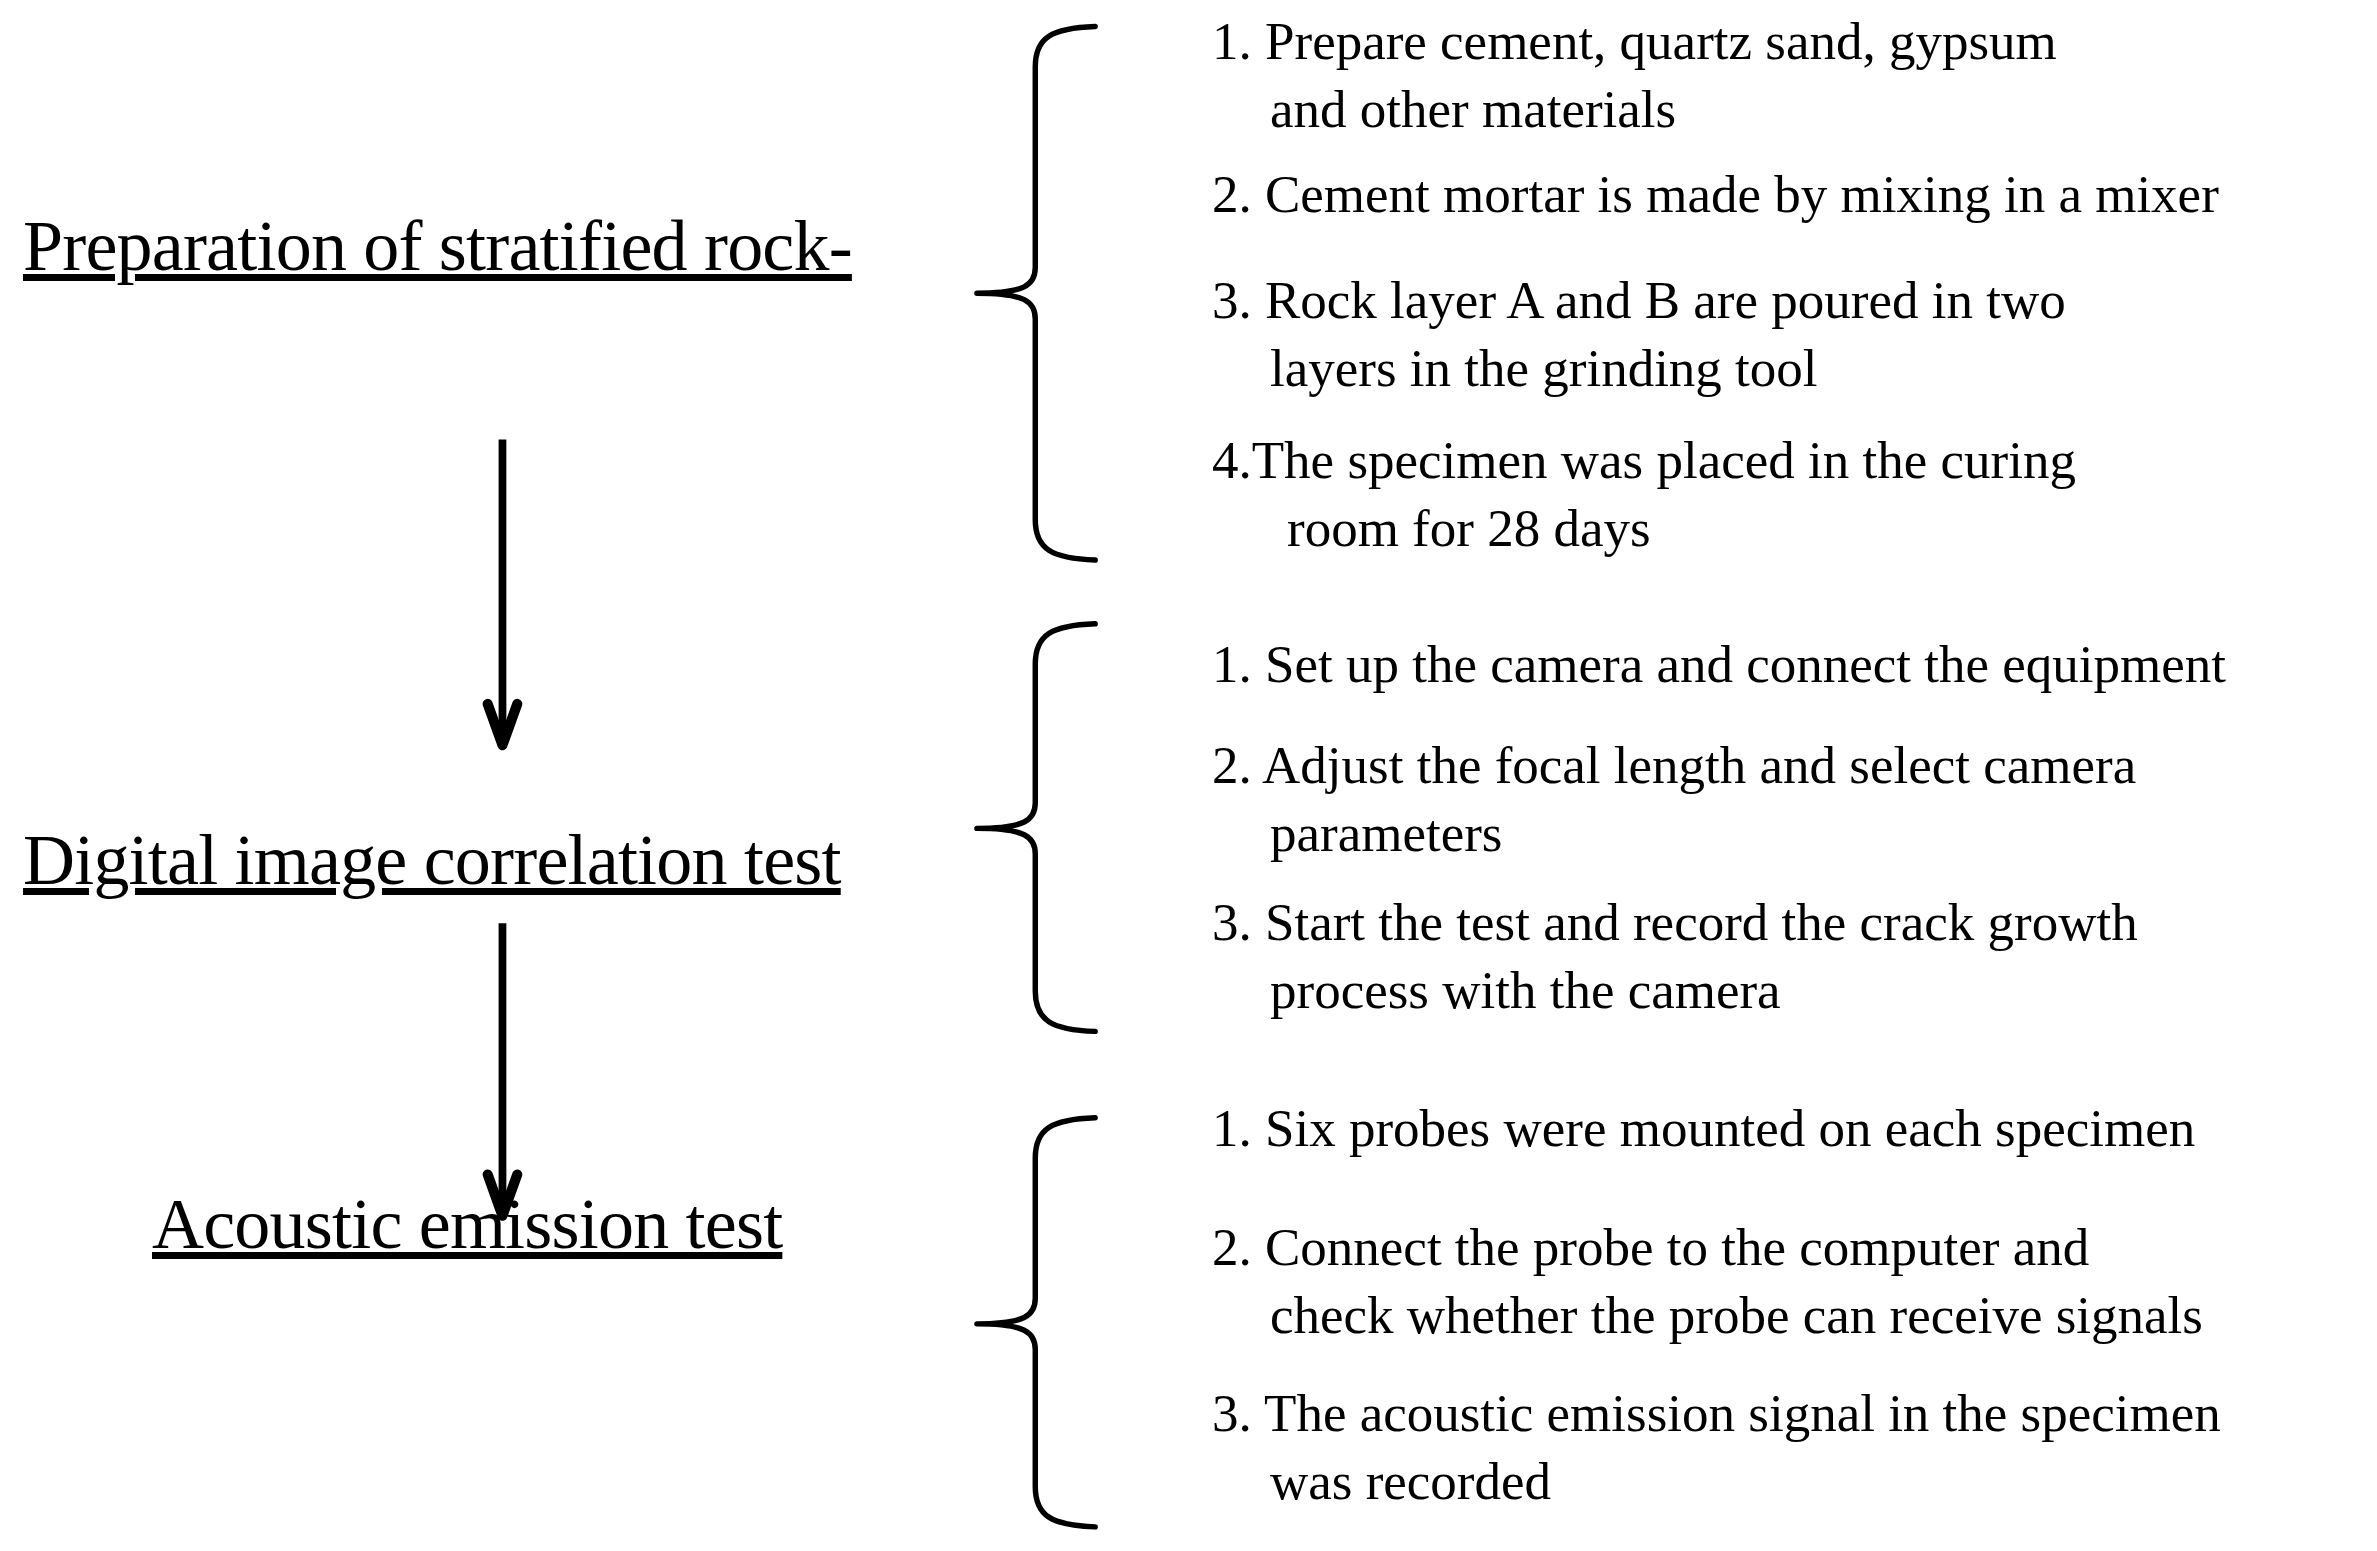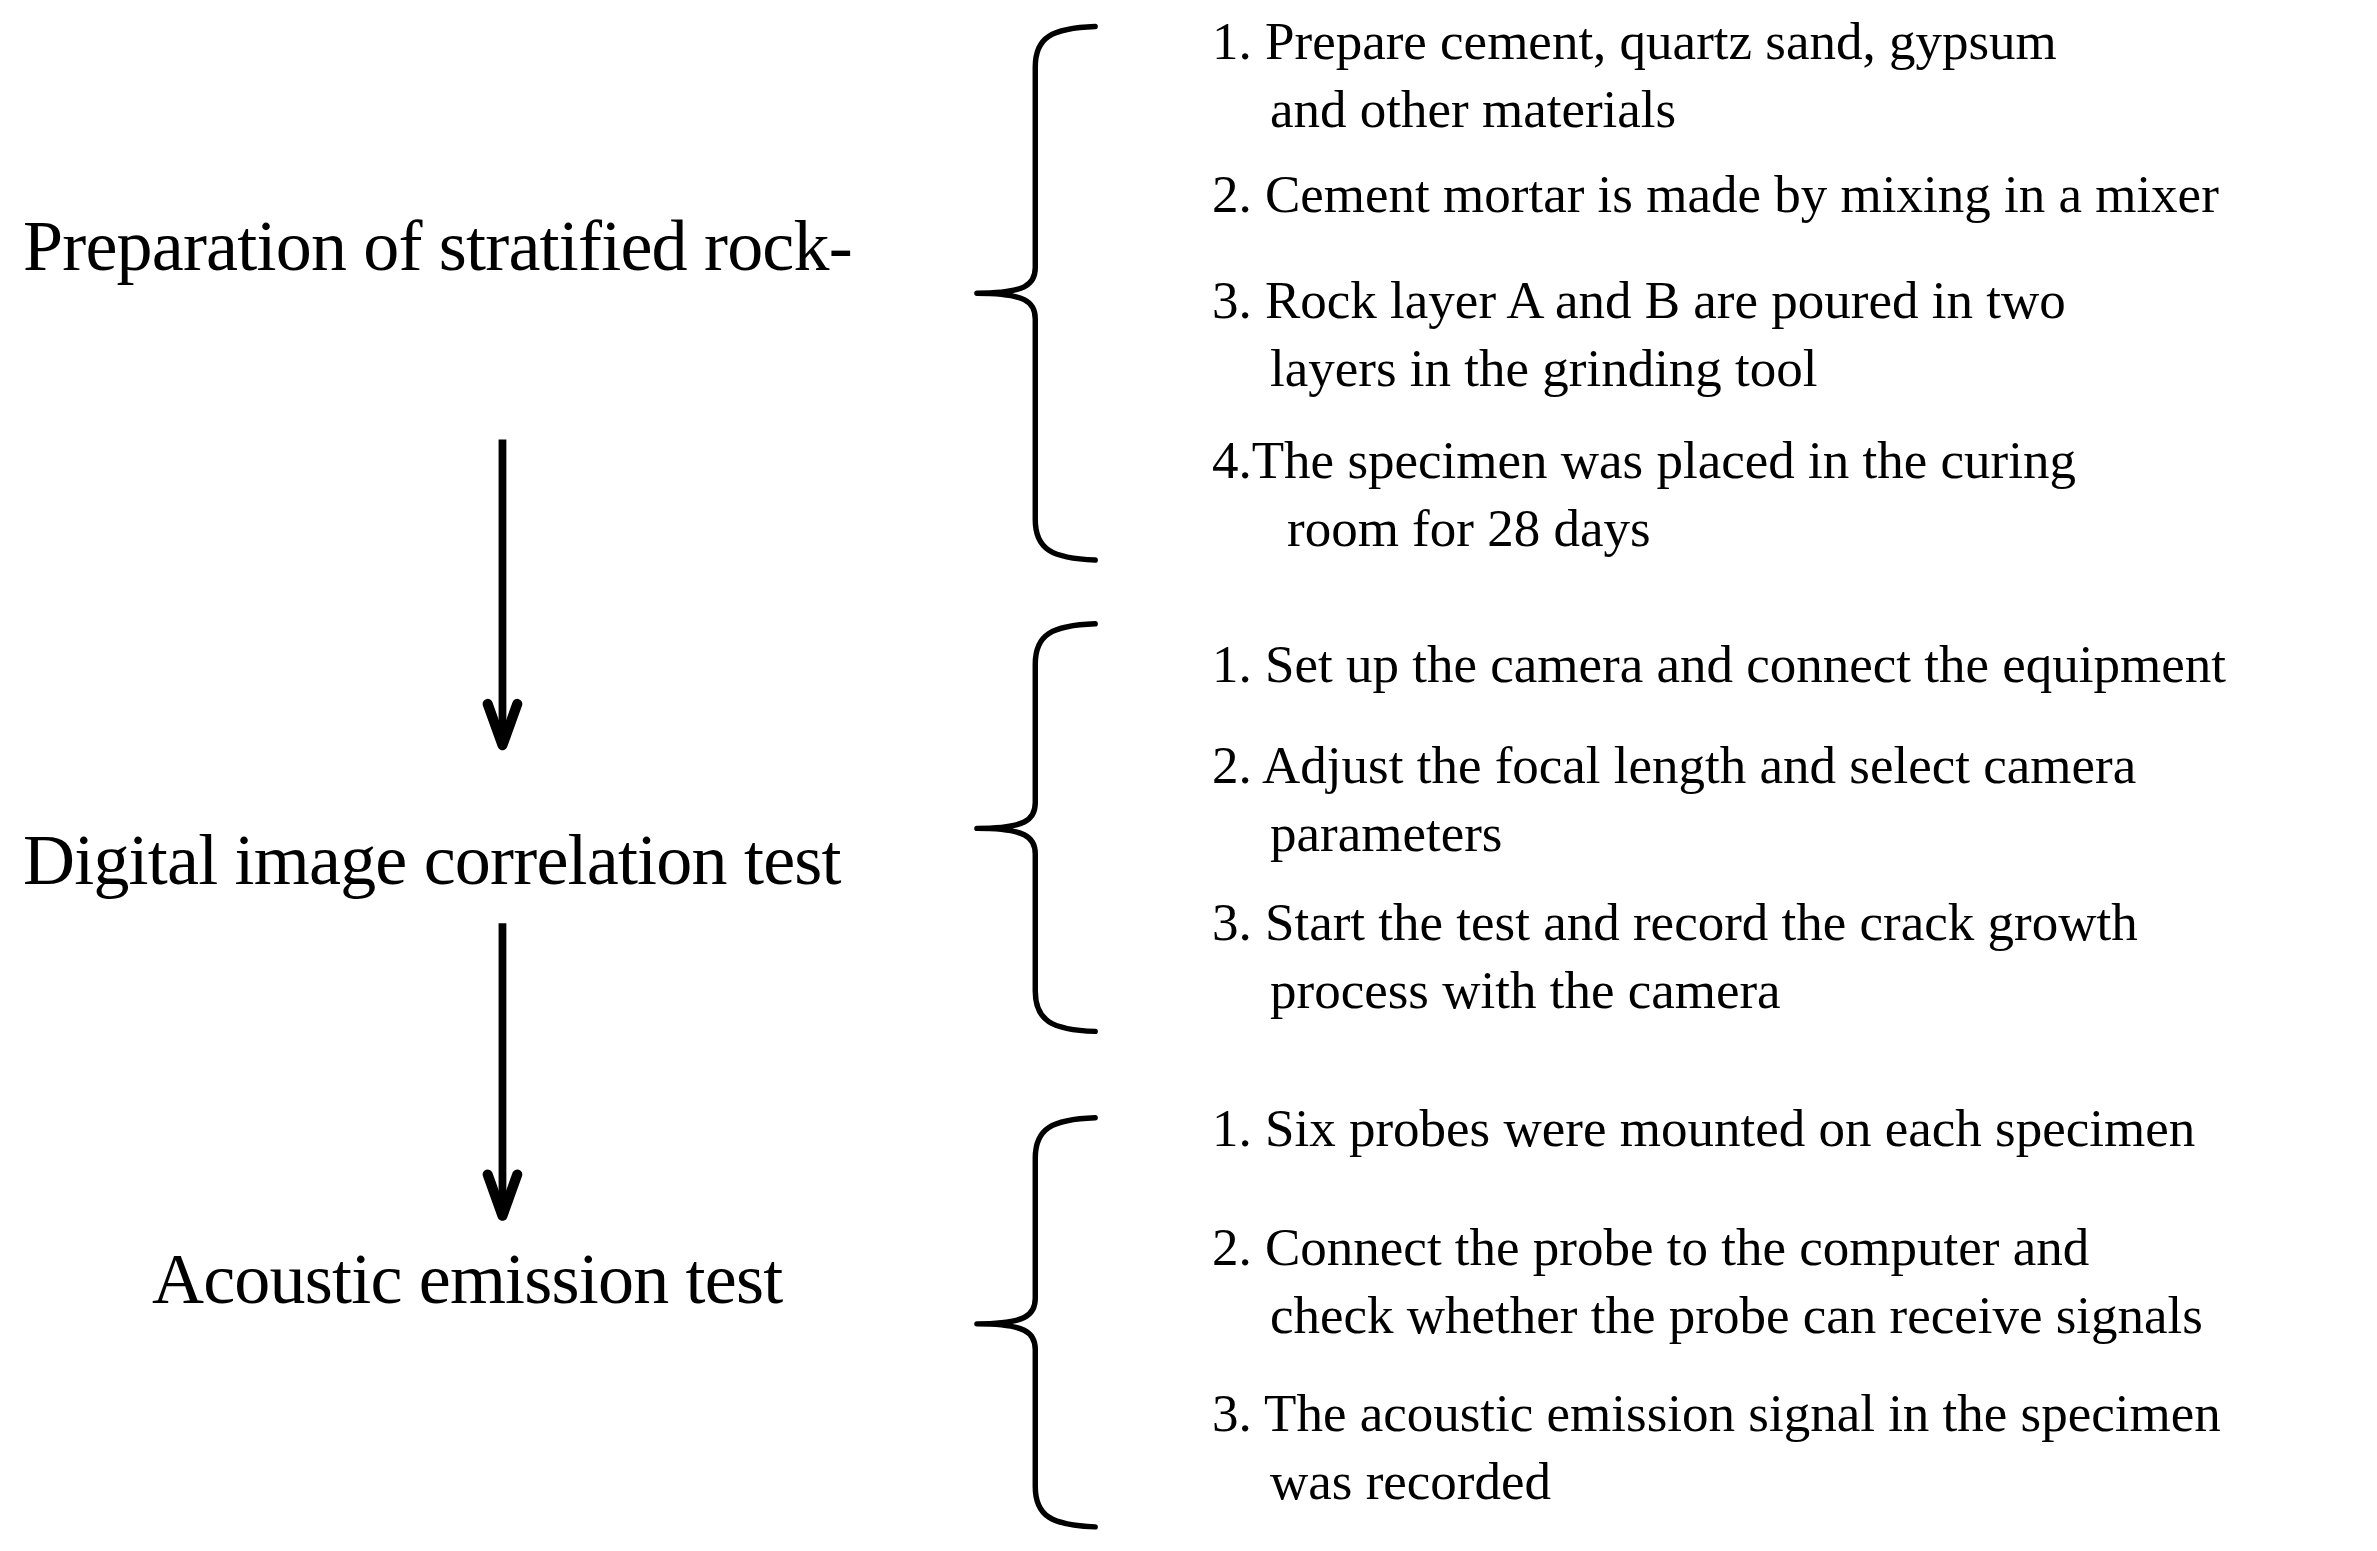--- a/index.html
+++ b/index.html
@@ -22,20 +22,21 @@
     top: 0;
     width: 2377px;
     height: 1551px;
   }
   .stage-label {
     position: absolute;
     font-size: 72px;
     line-height: 105px;
     letter-spacing: -0.8px;
     white-space: nowrap;
+    text-decoration: underline;
   }
   .step {
     position: absolute;
     left: 1212px;
     width: 1167px;
     font-size: 53px;
     line-height: 68px;
     white-space: nowrap;
   }
   .step .cont {
@@ -69,21 +70,21 @@
   </svg>
 
   <div class="stage-label" style="left:23px; top:194px;">
     <div>Preparation of stratified rock-</div>
   </div>
 
   <div class="stage-label" style="left:23px; top:808px;">
     <div>Digital image correlation test</div>
   </div>
 
-  <div class="stage-label" style="left:152px; top:1227px;">
+  <div class="stage-label" style="left:152px; top:1172px;">
     <div>Acoustic emission test</div>
   </div>
 
   <div class="step" style="top:7px;">
     <div class="first">1. Prepare cement, quartz sand, gypsum</div>
     <div class="cont">and other materials</div>
   </div>
   <div class="step" style="top:160px;">
     <div class="first">2. Cement mortar is made by mixing in a mixer</div>
   </div>

